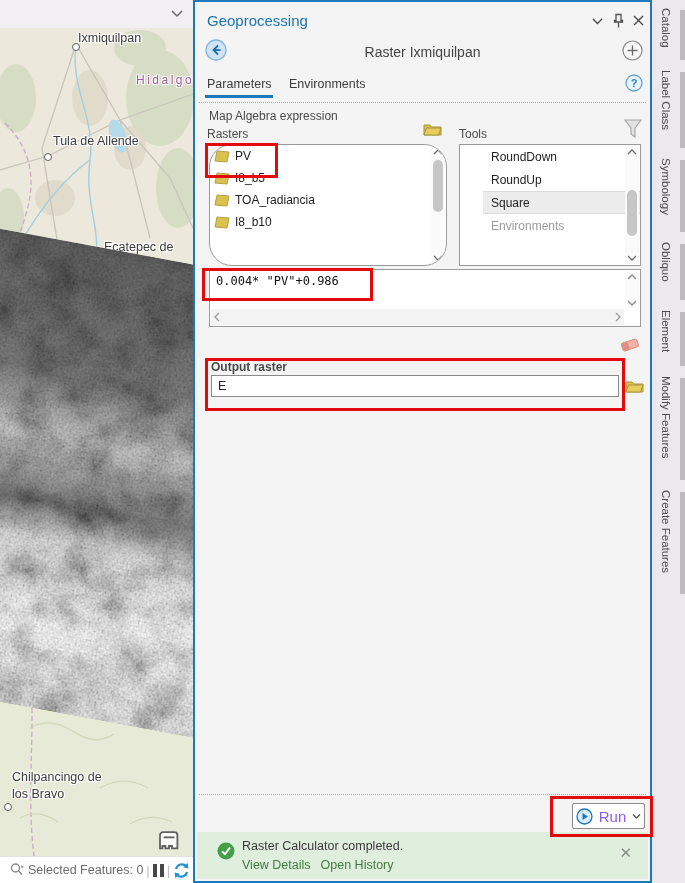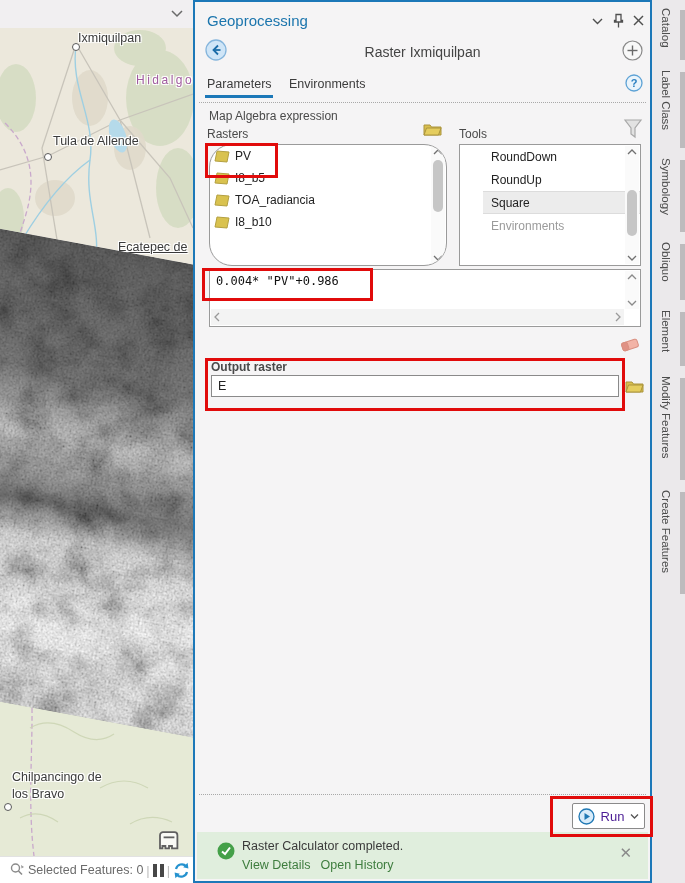--- a/index.html
+++ b/index.html
@@ -51,21 +51,21 @@
   .vscroll{position:absolute;top:1px;bottom:1px;right:1px;width:14px;background:#fafafa;}
   .thumb{position:absolute;left:2px;width:10px;background:#c6c6c6;border-radius:5px;}
   .expr{background:#fff;border:1px solid #9a9a9a;box-sizing:border-box;}
   .expr-text{position:absolute;left:6px;top:4px;font-family:"DejaVu Sans Mono",monospace;font-size:12px;color:#111;}
   .hscroll{position:absolute;left:1px;right:16px;bottom:1px;height:16px;background:#f3f3f3;
            display:flex;justify-content:space-between;align-items:center;padding:0 2px;box-sizing:border-box;}
   .out-input{position:absolute;box-sizing:border-box;border:1px solid #8a8a8a;background:#fff;
              font-family:"Liberation Sans",sans-serif;font-size:12.5px;color:#222;padding:0 0 0 6px;}
   .run-btn{display:flex;align-items:center;gap:6px;background:#fff;border:1px solid #8a8a8a;
            border-radius:2px;justify-content:center;box-sizing:border-box;}
-  .run-label{font-size:13px;color:#4c1d95;}
+  .run-label{font-size:15px;color:#8b5cf6;}
   .notif{background:#e0eedd;display:block;}
   .notif-msg{position:absolute;left:45px;top:7px;font-size:12.5px;color:#3a3a3a;}
   .notif-links{position:absolute;left:45px;top:26px;display:flex;gap:10px;}
   .notif-link{color:#3e7d3e;font-size:12.5px;cursor:pointer;}
   .notif-close{position:absolute;right:16px;top:13px;color:#8a8a8a;font-size:15px;line-height:1;}
   .red-rect{position:absolute;border:3px solid #e10b0b;pointer-events:none;z-index:9;}
 
   
   .right-strip{left:652px;top:0;width:33px;height:883px;background:#ebe9eb;}
   .vtab{position:absolute;left:2px;width:24px;writing-mode:vertical-rl;
@@ -119,21 +119,21 @@
           <path d="M30,640 C36,700 26,762 34,828"></path>
         </g>
         <g stroke="#ccd5b4" stroke-width="1.2" fill="none" opacity="0.9">
           <path d="M30,700 q20,-12 44,4 q22,14 40,2"></path>
           <path d="M100,760 q24,-14 48,0"></path>
           <path d="M20,790 q18,-10 38,4"></path>
           <path d="M130,796 q20,-12 42,-2"></path>
         </g>
       </svg>
 
-      <div class="map-label under-raster" style="left:118px;top:212px;text-decoration:underline;">Ecatepec de</div>
+      <div class="map-label under-raster" style="left:104px;top:212px;">Ecatepec de</div>
       <div class="map-label under-raster" style="left:150px;top:228px;">los</div>
 
       <div class="raster">
         <svg width="320" height="465" viewBox="0 0 320 465" preserveAspectRatio="none">
           <defs>
             <filter id="blotch" x="0" y="0" width="100%" height="100%">
               <feTurbulence type="fractalNoise" baseFrequency="0.028 0.032" numOctaves="4" seed="11"></feTurbulence>
               <feColorMatrix type="saturate" values="0"></feColorMatrix>
               <feComponentTransfer>
                 <feFuncR type="linear" slope="2.4" intercept="-0.5"></feFuncR>

